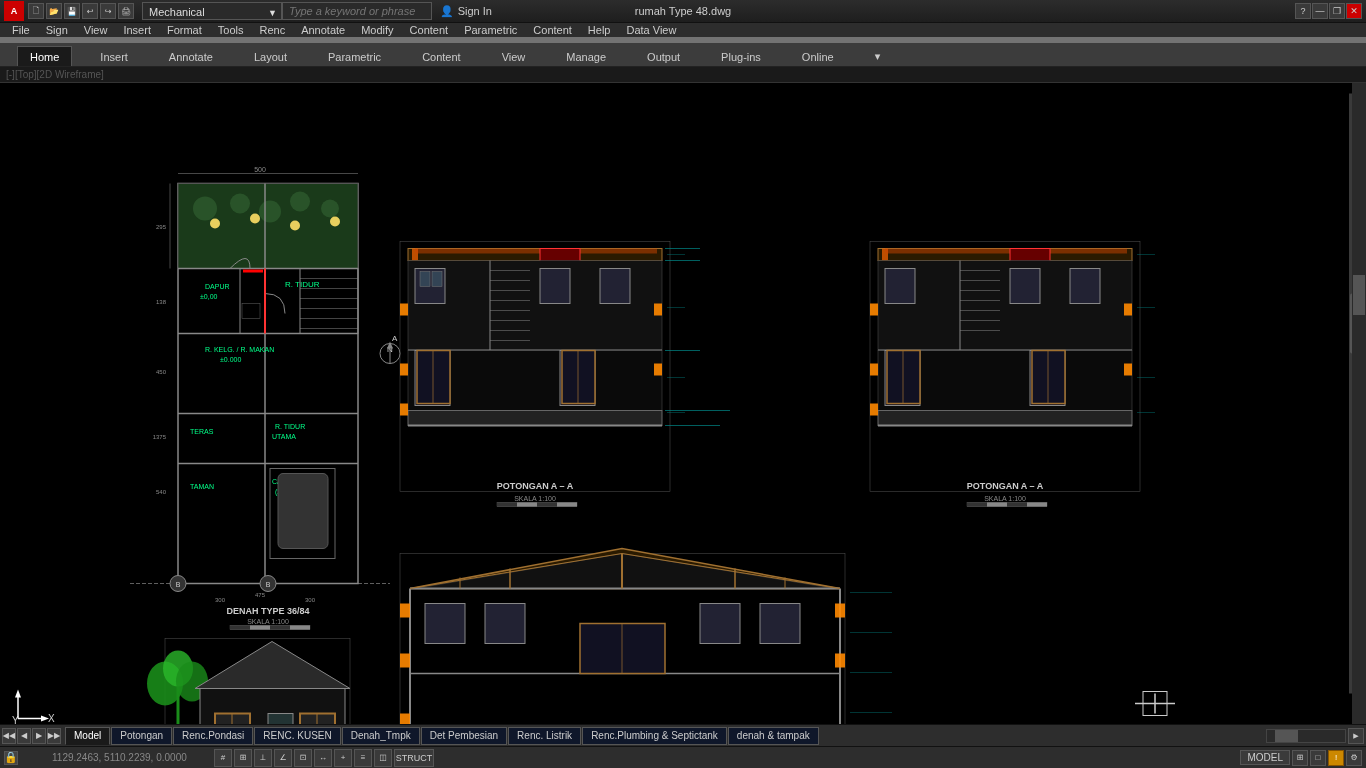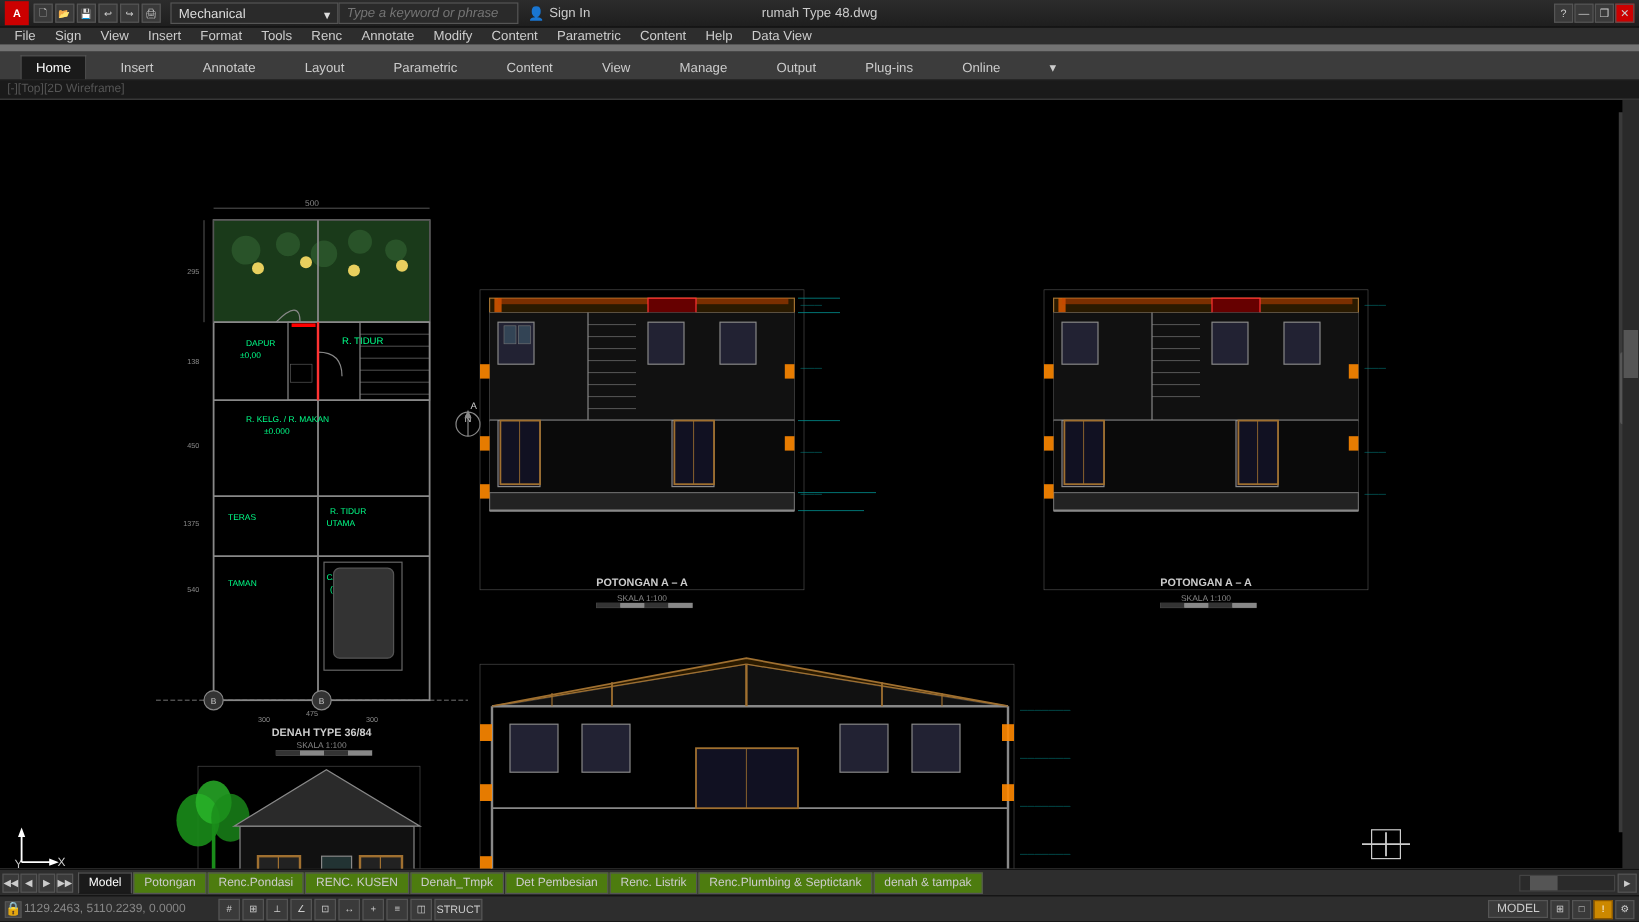--- a/index.html
+++ b/index.html
@@ -157,37 +157,37 @@
       padding: 0 4px;
       border-top: 1px solid #111;
       gap: 4px;
     }
     .tab-area {
       display: flex; align-items: center; gap: 1px;
       flex: 1;
     }
     .sheet-tab {
       padding: 2px 8px;
-      background: #4d7c0f;
+      background: #0f172a;
       border: 1px solid #555;
       color: #ccc;
       font-size: 10px;
       cursor: pointer;
       height: 18px;
       display: flex; align-items: center;
     }
     .sheet-tab.active {
       background: #1a1a1a;
       color: #fff;
       border-bottom-color: #1a1a1a;
     }
 
     
     #coords {
-      color: #888; font-size: 10px; min-width: 160px;
+      color: #888; font-size: 10px; min-width: 160px; margin-left: 32px;
     }
 
     
     .status-tools {
       display: flex; gap: 2px;
     }
     .status-btn {
       width: 18px; height: 18px;
       background: #3a3a3a;
       border: 1px solid #555;

